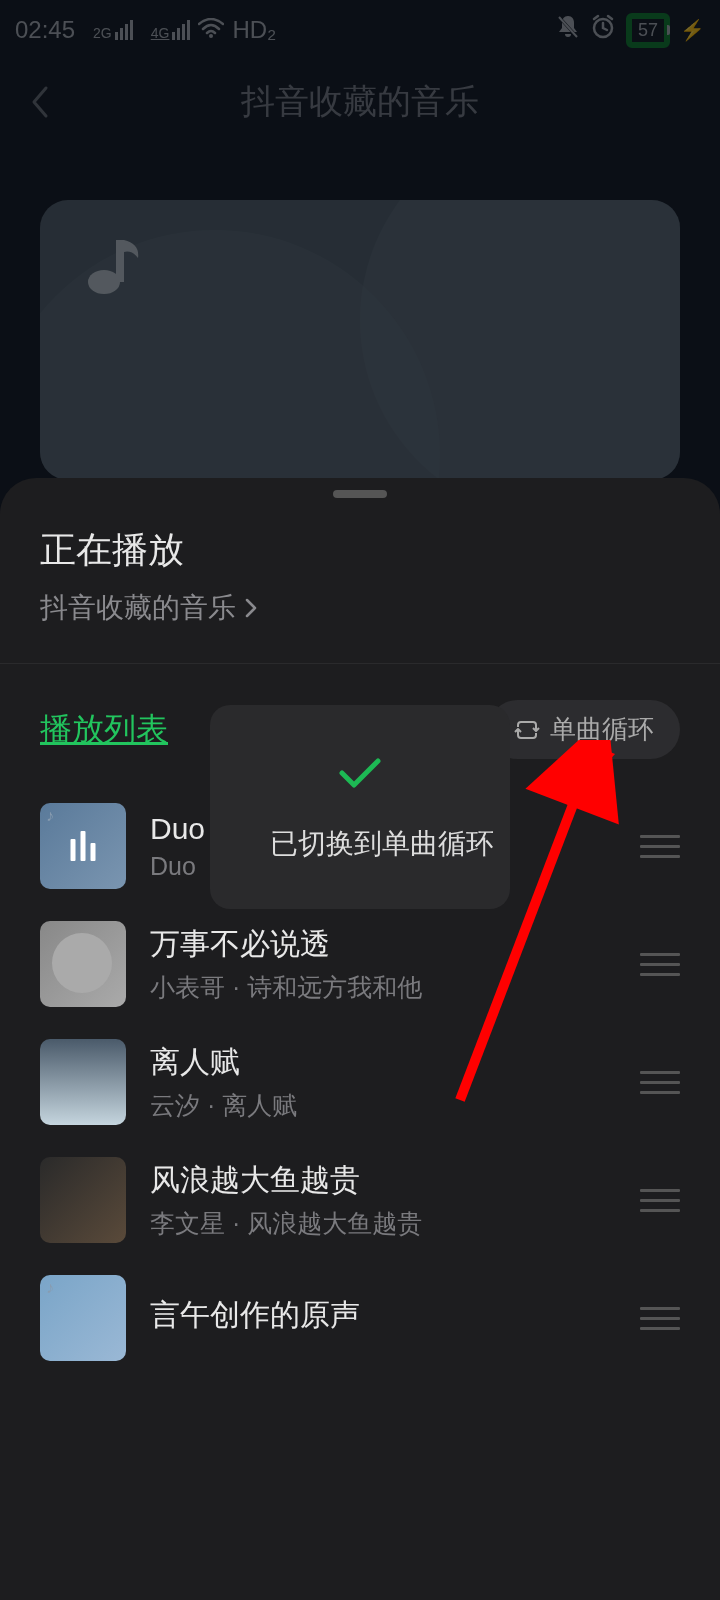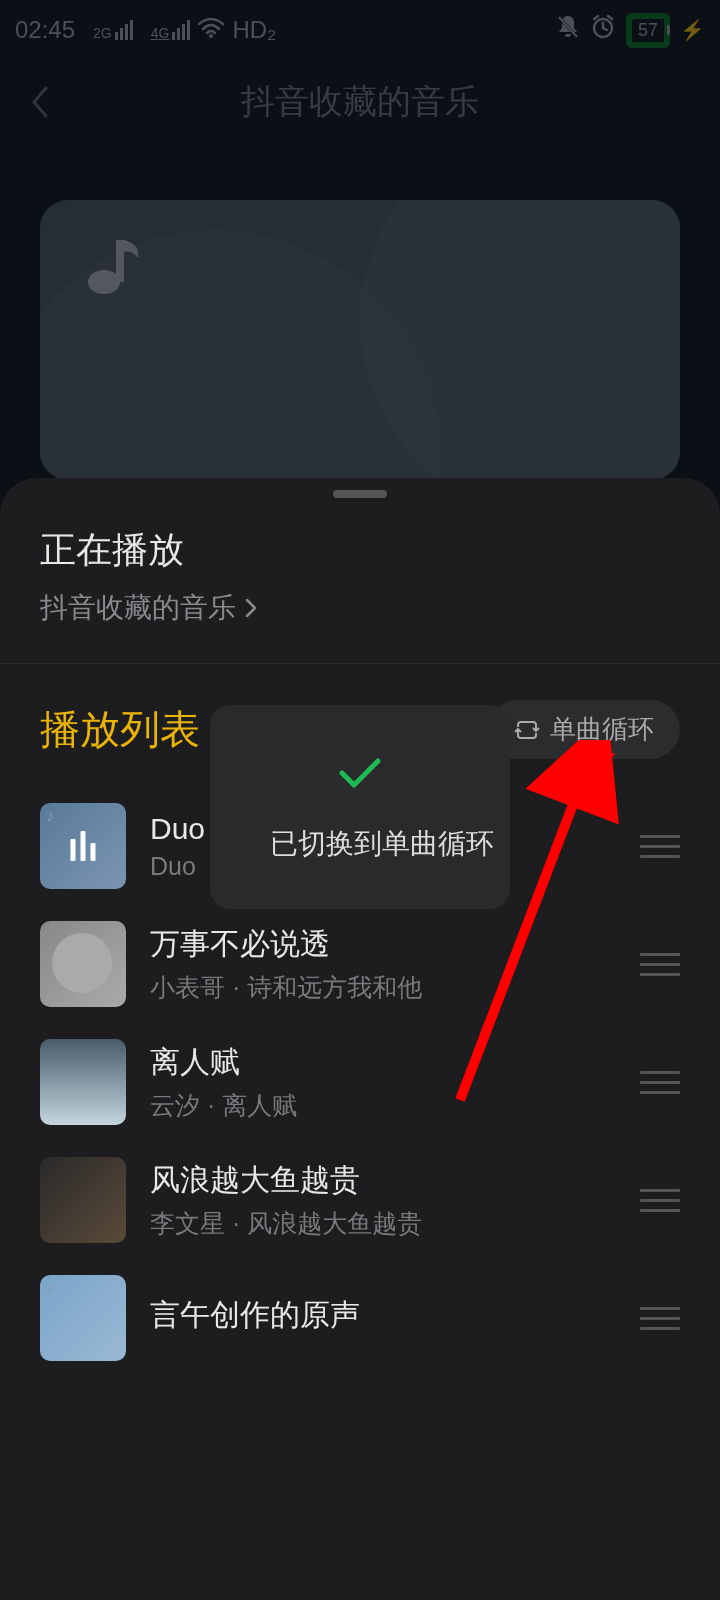--- a/index.html
+++ b/index.html
@@ -142,22 +142,23 @@
       display: flex;
       align-items: center;
       gap: 8px;
     }
     .playlist-header {
       display: flex;
       align-items: center;
       padding: 36px 40px 28px;
     }
     .pl-title {
-      font-size: 40px;
-      color: #eab308;
+      font-size: 32px;
+      color: #22c55e;
+      text-decoration: underline;
     }
     .loop-pill {
       margin-left: auto;
       background: #2c2c2f;
       border-radius: 40px;
       padding: 12px 26px;
       display: flex;
       align-items: center;
       gap: 10px;
       color: #aaa;

